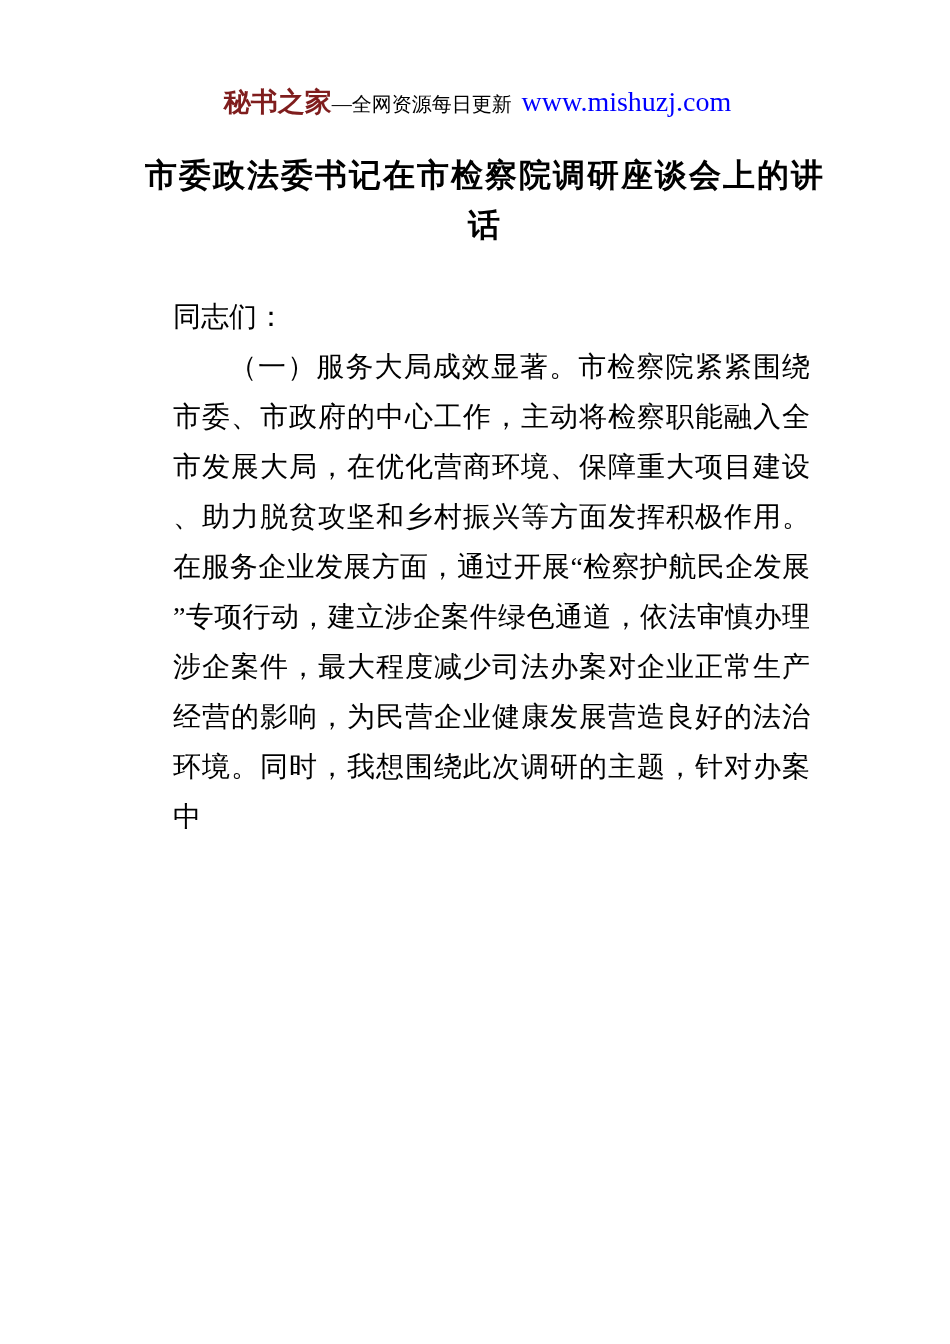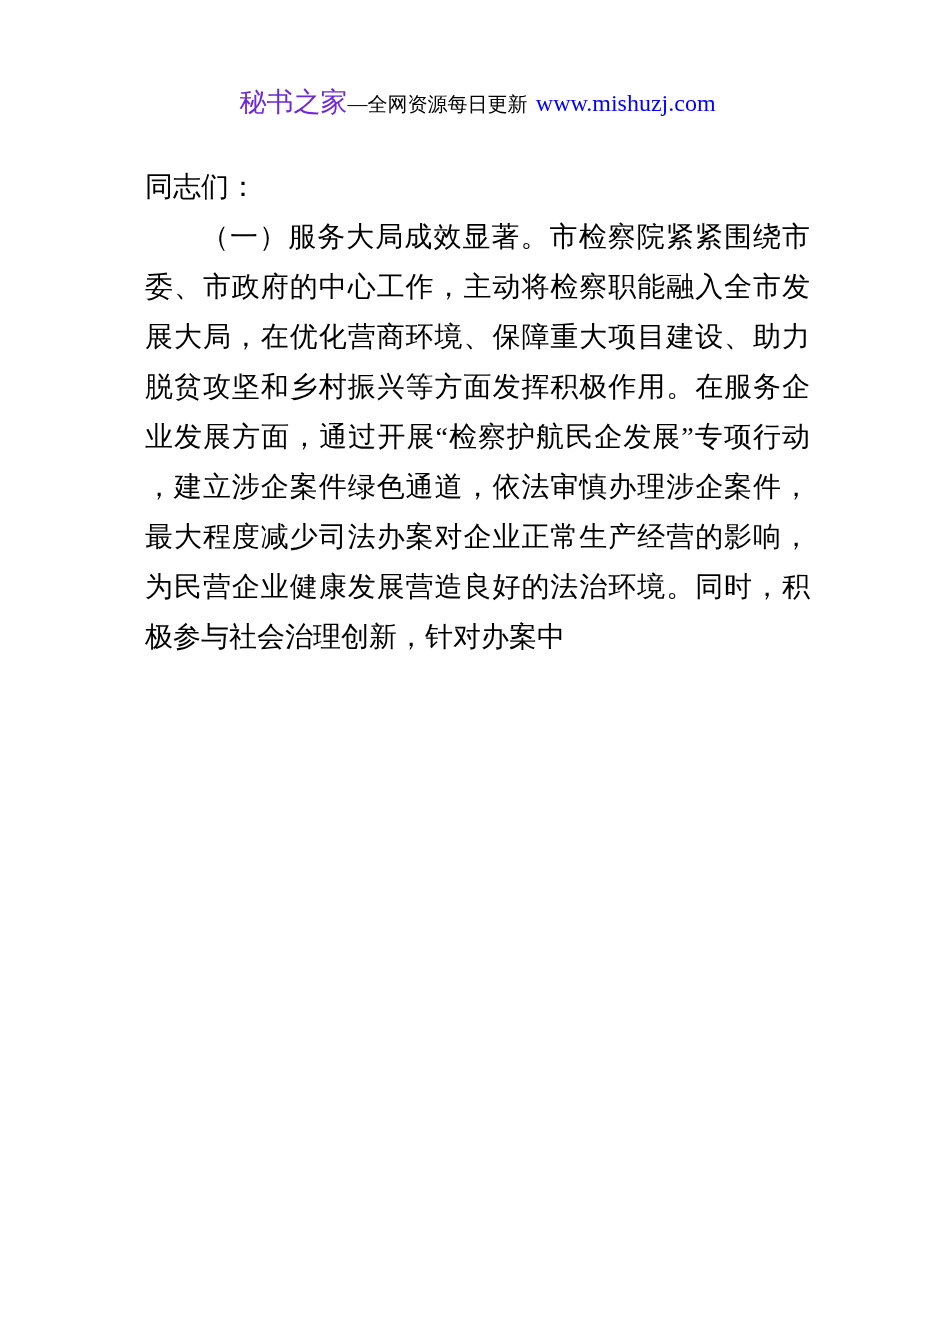--- a/index.html
+++ b/index.html
@@ -18,32 +18,32 @@
     padding: 86px 140px 0 145px;
   }
   .site-header {
     text-align: center;
     font-size: 24px;
     line-height: 32px;
     white-space: nowrap;
     font-family: "Liberation Serif", "DejaVu Serif", serif;
   }
   .site-brand {
-    color: #6d28d9;
-    font-weight: normal;
+    color: #7f1d1d;
+    font-weight: bold;
     font-size: 27px;
     margin-top: 12px;
   }
   .site-tagline {
     color: #000000;
     font-size: 20px;
   }
   .site-url {
     color: #0000ff;
-    font-size: 24px;
+    font-size: 28px;
     margin-left: 0.35em;
     cursor: pointer;
   }
   .doc-title {
     width: 680px;
     margin: 30px auto 0 auto;
     text-align: center;
     font-size: 32px;
     line-height: 50px;
     font-weight: bold;
@@ -55,36 +55,38 @@
     margin-top: 42px;
     font-size: 28px;
     line-height: 50px;
     text-align: justify;
     color: #000000;
     font-family: "Liberation Serif", "DejaVu Serif", serif;
   }
   .doc-body p {
     word-break: break-all;
     line-break: anywhere;
+    margin-left: 28px;
   }
   .salutation {
     text-indent: 0;
   }
   .para-indent {
     text-indent: 2em;
   }
 </style>
 </head>
 <body>
 
 <div class="page">
 
   <div class="site-header">
     <span class="site-brand">秘书之家</span><span class="site-tagline">—全网资源每日更新</span><span class="site-url">www.mishuzj.com</span>
   </div>
 
+  <h1 class="doc-title">市委政法委书记在市检察院调研座谈会上的讲话</h1>
 
   <div class="doc-body">
     <p class="salutation">同志们：</p>
-    <p class="para-indent">（一）服务大局成效显著。市检察院紧紧围绕市委、市政府的中心工作，主动将检察职能融入全市发展大局，在优化营商环境、保障重大项目建设、助力脱贫攻坚和乡村振兴等方面发挥积极作用。在服务企业发展方面，通过开展“检察护航民企发展”专项行动，建立涉企案件绿色通道，依法审慎办理涉企案件，最大程度减少司法办案对企业正常生产经营的影响，为民营企业健康发展营造良好的法治环境。同时，积极参与社会治理创新，针对办案中</p>
+    <p class="para-indent">（一）服务大局成效显著。市检察院紧紧围绕市委、市政府的中心工作，主动将检察职能融入全市发展大局，在优化营商环境、保障重大项目建设、助力脱贫攻坚和乡村振兴等方面发挥积极作用。在服务企业发展方面，通过开展“检察护航民企发展”专项行动，建立涉企案件绿色通道，依法审慎办理涉企案件，最大程度减少司法办案对企业正常生产经营的影响，为民营企业健康发展营造良好的法治环境。同时，我想围绕此次调研的主题，针对办案中</p>
   </div>
 
 </div>
 
 </body></html>

